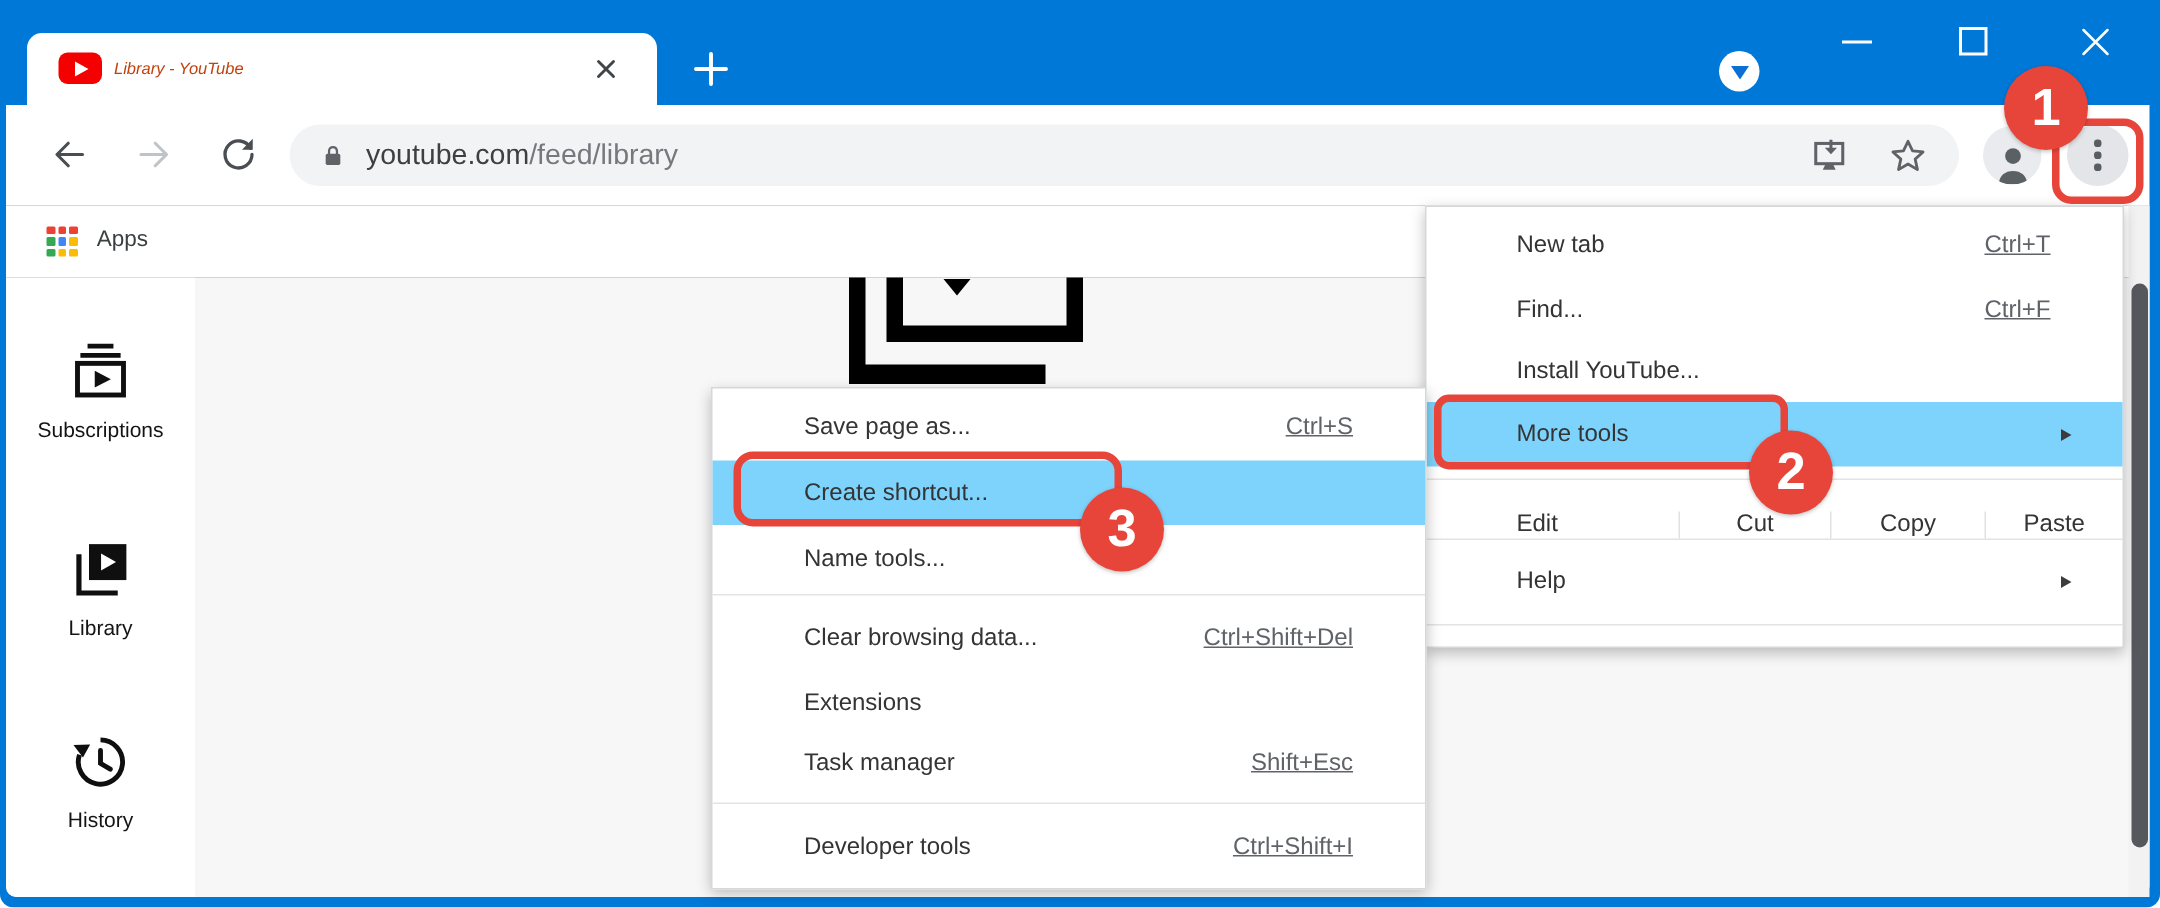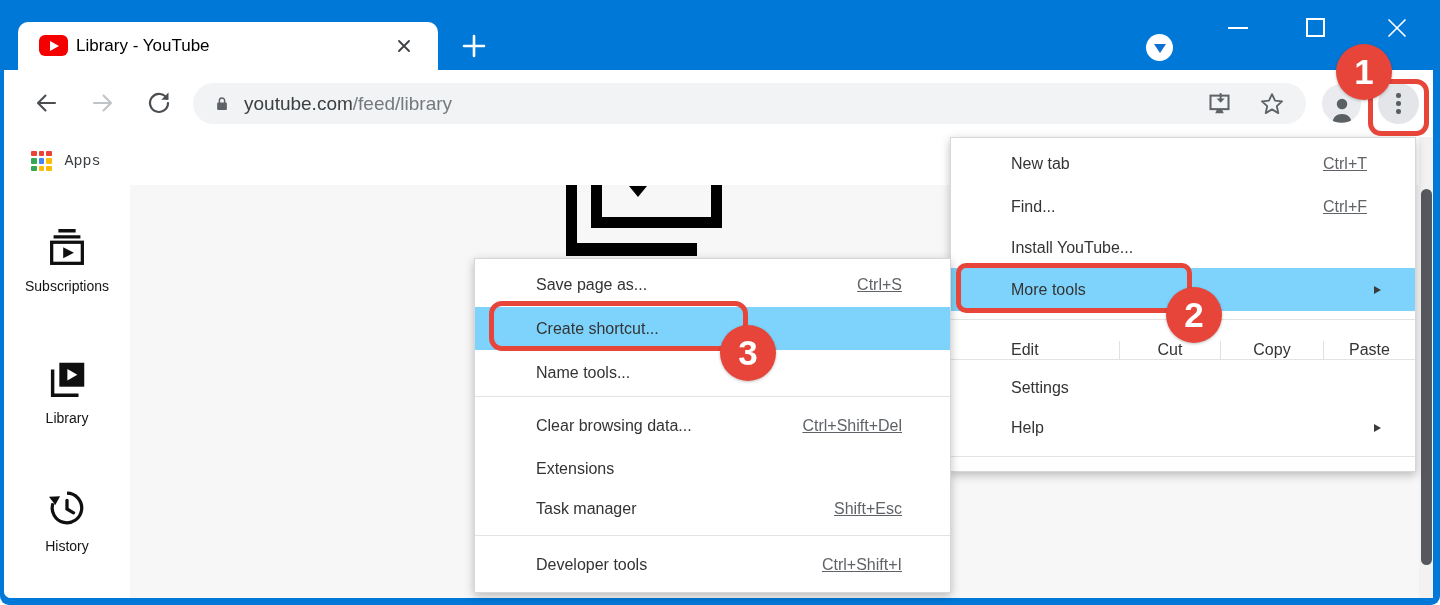--- a/index.html
+++ b/index.html
@@ -5,21 +5,21 @@
   * { box-sizing: border-box; margin: 0; padding: 0; }
   html,body { width:1440px; height:605px; overflow:hidden; }
   body { font-family:"Liberation Sans", sans-serif; }
   .window { position:relative; width:1440px; height:605px; background:#0078d7; border-radius:0 0 9px 9px; overflow:hidden; }
 
   
   .titlebar { position:absolute; left:0; top:0; width:1440px; height:70px; background:#0078d7; }
   .tab { position:absolute; left:18px; top:22px; width:420px; height:48px; background:#fff; border-radius:10px 10px 0 0; display:flex; align-items:center; }
   .favicon { position:absolute; left:21px; top:13px; width:29px; height:21px; background:#f50000; border-radius:6px; display:flex; align-items:center; justify-content:center; }
   .favicon .play { width:0; height:0; border-left:9px solid #fff; border-top:5.5px solid transparent; border-bottom:5.5px solid transparent; margin-left:2px; }
-  .tab-title { position:absolute; left:58px; top:0; height:48px; line-height:48px; font-size:17px; color:#000000; white-space:nowrap; }
+  .tab-title { position:absolute; left:58px; top:0; height:48px; line-height:48px; font-size:11px; color:#c2410c; white-space:nowrap;font-style:italic; }
   .tab-close { position:absolute; left:374px; top:12px; width:24px; height:24px; display:flex; align-items:center; justify-content:center; cursor:pointer; }
   .newtab-btn { position:absolute; left:458px; top:30px; width:32px; height:32px; display:flex; align-items:center; justify-content:center; }
   .caret-circle { position:absolute; left:1146px; top:34px; width:27px; height:27px; background:#fff; border-radius:50%; display:flex; align-items:center; justify-content:center; }
   .caret-circle .tri { width:0; height:0; border-left:6.5px solid transparent; border-right:6.5px solid transparent; border-top:9px solid #0b6fd4; margin-top:2px; }
   .win-min { position:absolute; left:1228px; top:27px; width:20px; height:2px; background:#fff; }
   .win-max { position:absolute; left:1306px; top:18px; width:19px; height:19px; border:2px solid #fff; }
   .win-close { position:absolute; left:1386px; top:17px; width:22px; height:22px; }
 
   
   .toolbar { position:absolute; left:4px; top:70px; width:1429px; height:67px; background:#fff; }
@@ -29,21 +29,21 @@
   .url { margin-left:13px; font-size:19px; white-space:nowrap; }
   .url .domain { color:#3c4043; }
   .url .path { color:#75797e; }
   .omni-right { margin-left:auto; display:flex; align-items:center; gap:25px; margin-right:20px; }
   .avatar { position:absolute; left:1318px; top:14px; width:39px; height:39px; background:#e9ebee; border-radius:50%; display:flex; align-items:flex-end; justify-content:center; overflow:hidden; }
   .menu-btn { position:absolute; left:1374px; top:13px; width:41px; height:41px; background:#e3e5e8; border-radius:50%; display:flex; flex-direction:column; align-items:center; justify-content:center; gap:3.5px; }
   .menu-btn i { width:4.5px; height:4.5px; background:#595e63; border-radius:50%; }
 
   
   .bookmarks { position:absolute; left:4px; top:137px; width:1429px; height:48px; background:#fff; display:flex; align-items:center; }
-  .apps-item { display:flex; align-items:center; gap:13px; margin-left:27px; cursor:pointer;font-family:Liberation Mono, monospace; }
+  .apps-item { display:flex; gap:13px; margin-left:27px; cursor:pointer; }
   .apps-grid { display:grid; grid-template-columns:repeat(3,5.5px); grid-template-rows:repeat(3,5.5px); gap:2px; }
   .apps-grid i { border-radius:1px; }
   .apps-label { font-size:15px; color:#3c4043; }
 
   
   .page { position:absolute; left:4px; top:185px; width:1429px; height:413px; background:#f7f7f7; overflow:hidden; border-radius:0 0 7px 7px; }
   .yt-sidebar { position:absolute; left:0; top:0; width:126px; height:100%; background:#fff; }
   .side-item { position:absolute; left:0; width:126px; display:flex; flex-direction:column; align-items:center; cursor:pointer; }
   .side-item .lbl { margin-top:7px; font-size:14px; color:#141414; }
   
@@ -229,23 +229,20 @@
       <span class="arrow-r"></span>
     </div>
     <div class="edit-row">
       <span class="cell c-label">Edit</span>
       <span class="cell c-cut">Cut</span>
       <span class="cell c-copy">Copy</span>
       <span class="cell c-paste">Paste</span>
     </div>
     <div style="height:8px"></div>
     <div class="mrow" style="height:40px">
-      <span>Settings</span>
-    </div>
-    <div class="mrow" style="height:40px">
       <span>Help</span>
       <span class="arrow-r"></span>
     </div>
     <div style="height:8px"></div>
     <div class="sep"></div>
     <div style="height:8px"></div>
   </div>
 
   <div class="menu menu-sub">
     <div class="mrow" style="height:44px">

